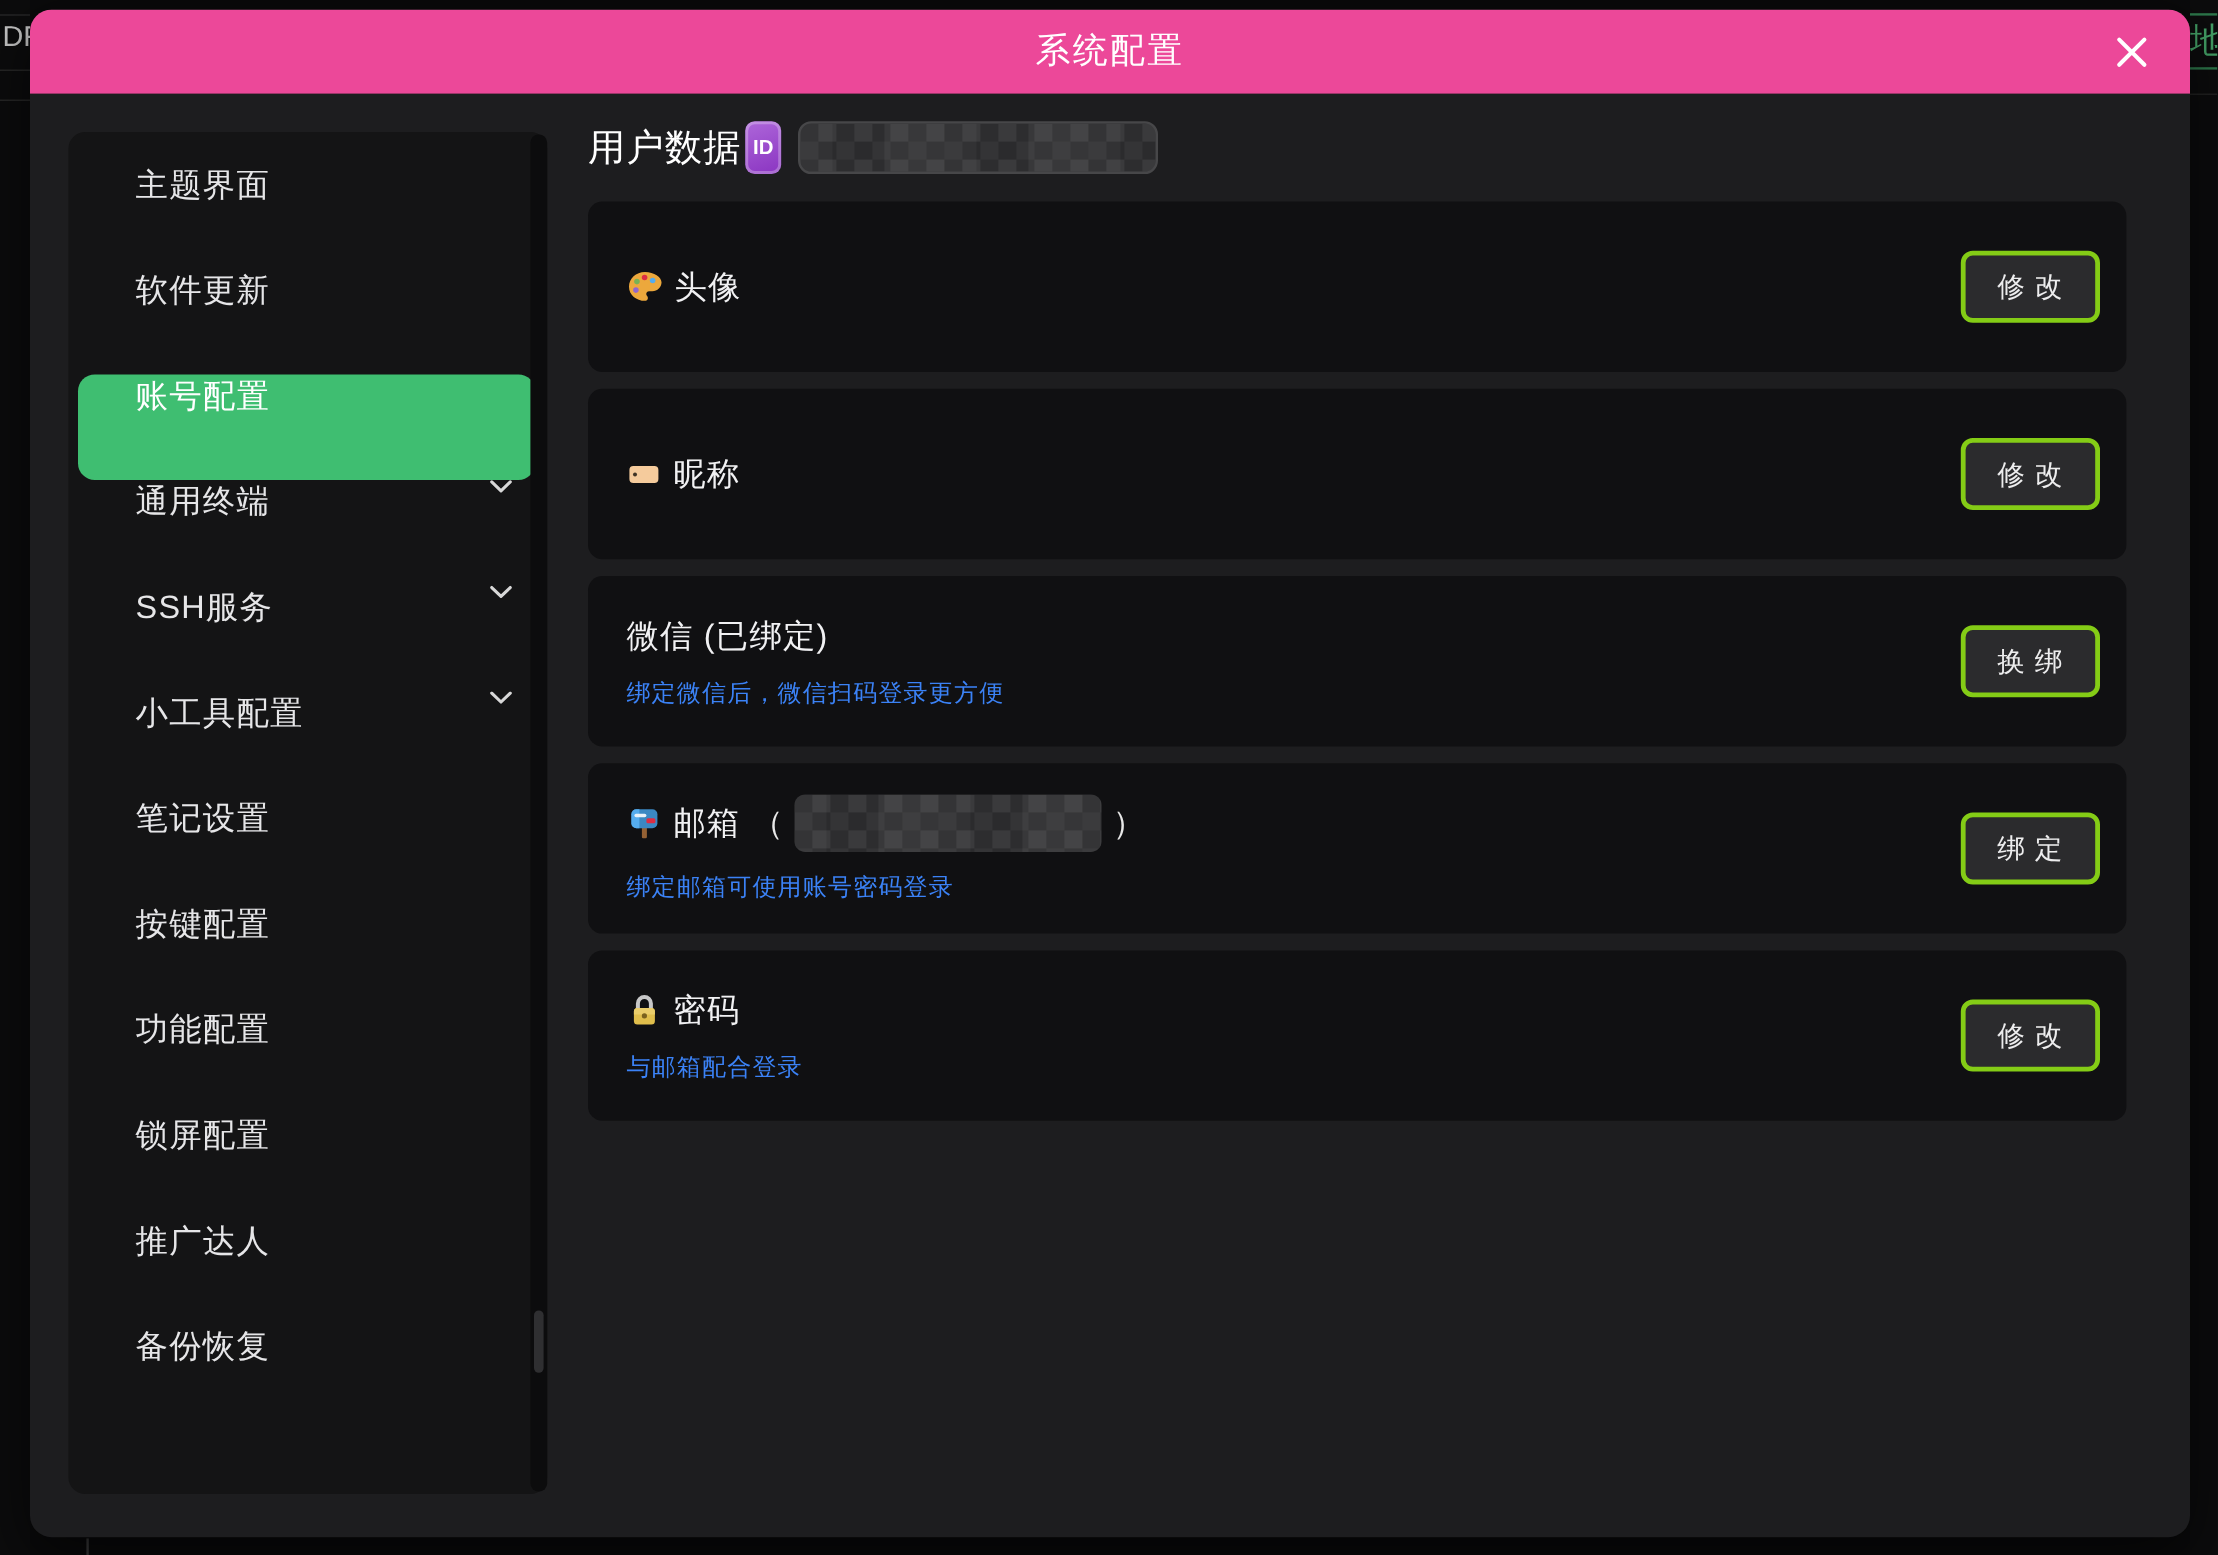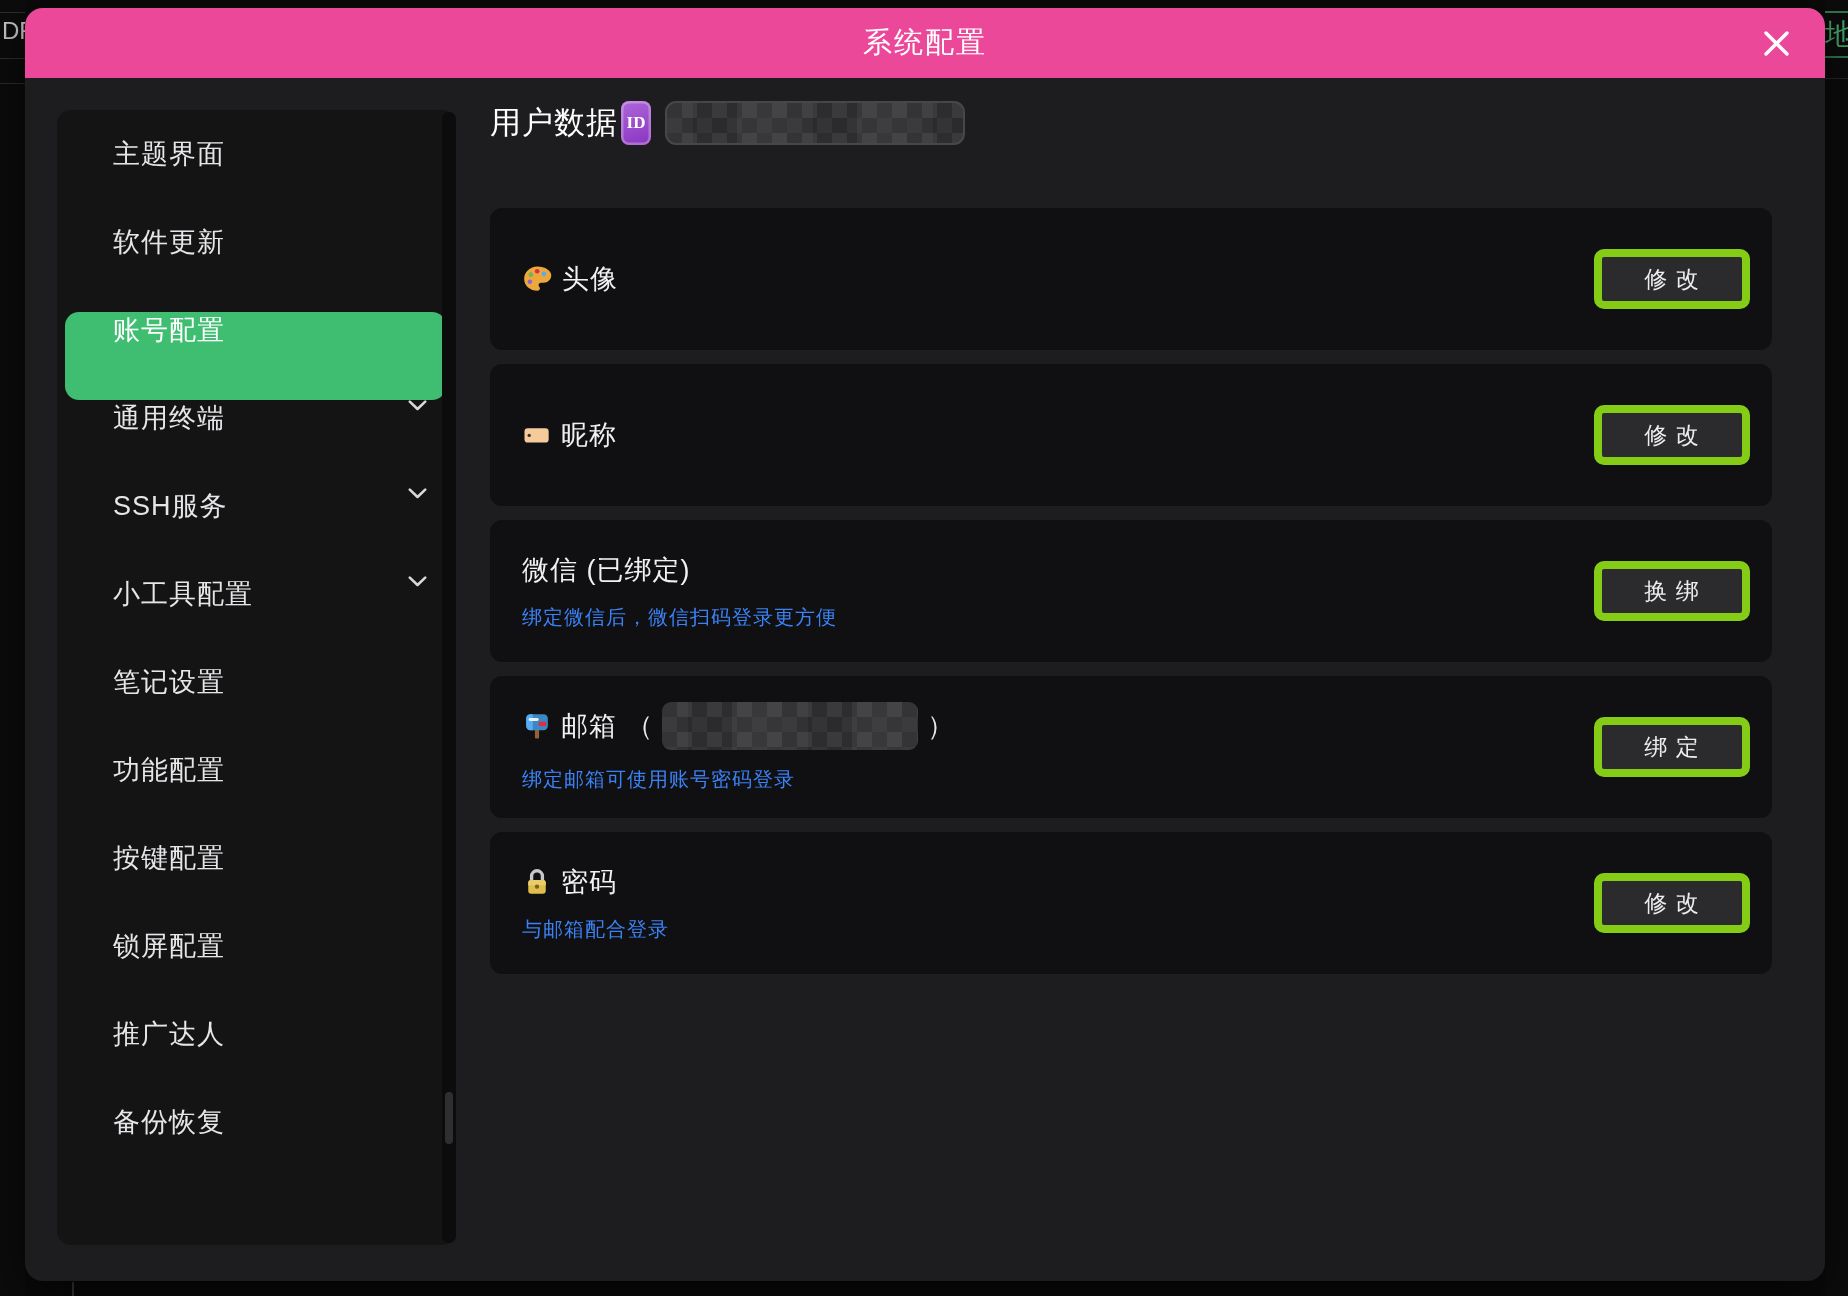--- a/index.html
+++ b/index.html
@@ -43,21 +43,21 @@
   .side-item.selected .side-label{color:#ffffff;}
   .chev{flex:0 0 auto;margin-right:8px;}
 
   .scroll-track{position:absolute;left:417px;top:104px;width:14px;height:1131px;
     border-radius:7px;background:#0c0c0d;}
   .scroll-thumb{position:absolute;left:3px;top:980px;width:8px;height:52px;
     border-radius:4px;background:#2f2f31;}
 
   
   .main{position:absolute;left:465px;top:90px;width:1282px;}
-  .user-row{display:flex;align-items:center;height:50px;margin-bottom:60px;font-family:Liberation Serif, serif;}
+  .user-row{display:flex;align-items:center;height:50px;margin-bottom:20px;}
   .user-label{font-size:31px;color:#ffffff;letter-spacing:1px;}
   .id-badge{width:30px;height:44px;border-radius:8px;flex:0 0 auto;
     background:linear-gradient(160deg,#ae67da,#8a34c1);
     box-shadow:inset 0 0 0 2.5px rgba(255,255,255,.28);
     color:#fff;font-weight:800;font-size:17px;
     display:flex;align-items:center;justify-content:center;margin:0 14px 0 3px;}
   .id-value{width:300px;height:44px;border-radius:11px;border:2px solid #474749;box-sizing:border-box;}
 
   .mosaic{background-color:#303032;
     background-image:
@@ -68,22 +68,22 @@
   .card{position:relative;height:142px;border-radius:12px;background:#101012;margin-bottom:14px;}
   .card-text{position:absolute;left:32px;top:0;bottom:0;right:200px;
     display:flex;flex-direction:column;justify-content:center;gap:16px;}
   .card-title-row{display:flex;align-items:center;gap:9px;font-size:27px;color:#f1f1f3;}
   .card-icon{display:flex;align-items:center;}
   .card-title{letter-spacing:1px;white-space:nowrap;}
   .paren{color:#e8e8e8;}
   .blur-box{display:inline-block;width:256px;height:48px;border-radius:9px;}
   .card-sub{font-size:20px;color:#3b82f6;letter-spacing:1px;}
   .card-btn{position:absolute;right:22px;top:50%;transform:translateY(-50%);
-    width:156px;height:60px;border-radius:10px;background:#2b2b2d;
-    border:8px solid #84cc16;color:#ededee;font-size:23px;letter-spacing:1px;
+    width:116px;height:60px;border-radius:10px;background:#2b2b2d;
+    border:4px solid #84cc16;color:#ededee;font-size:23px;letter-spacing:1px;
     font-family:inherit;cursor:pointer;}
 </style>
 </head>
 <body style="--accent: #3fbe71;">
 
 <div class="bg-left">
   <div class="hline" style="top:12px"></div>
   <div class="clip-txt">DF</div>
   <div class="hline" style="top:58px"></div>
   <div class="hline" style="top:83px"></div>
@@ -134,25 +134,25 @@
     <span class="side-label">小工具配置</span>
     <svg class="chev" width="19" height="11" viewBox="0 0 19 11">
       <path d="M1.8 1.6 L9.5 9 L17.2 1.6" fill="none" stroke="#d8d8d8" stroke-width="2.6" stroke-linecap="round" stroke-linejoin="round"></path>
     </svg>
   </div>
       <div class="side-item">
     <span class="side-label">笔记设置</span>
 
   </div>
       <div class="side-item">
+    <span class="side-label">按键配置</span>
+
+  </div>
+      <div class="side-item">
     <span class="side-label">功能配置</span>
-
-  </div>
-      <div class="side-item">
-    <span class="side-label">按键配置</span>
 
   </div>
       <div class="side-item">
     <span class="side-label">锁屏配置</span>
 
   </div>
       <div class="side-item">
     <span class="side-label">推广达人</span>
 
   </div>

